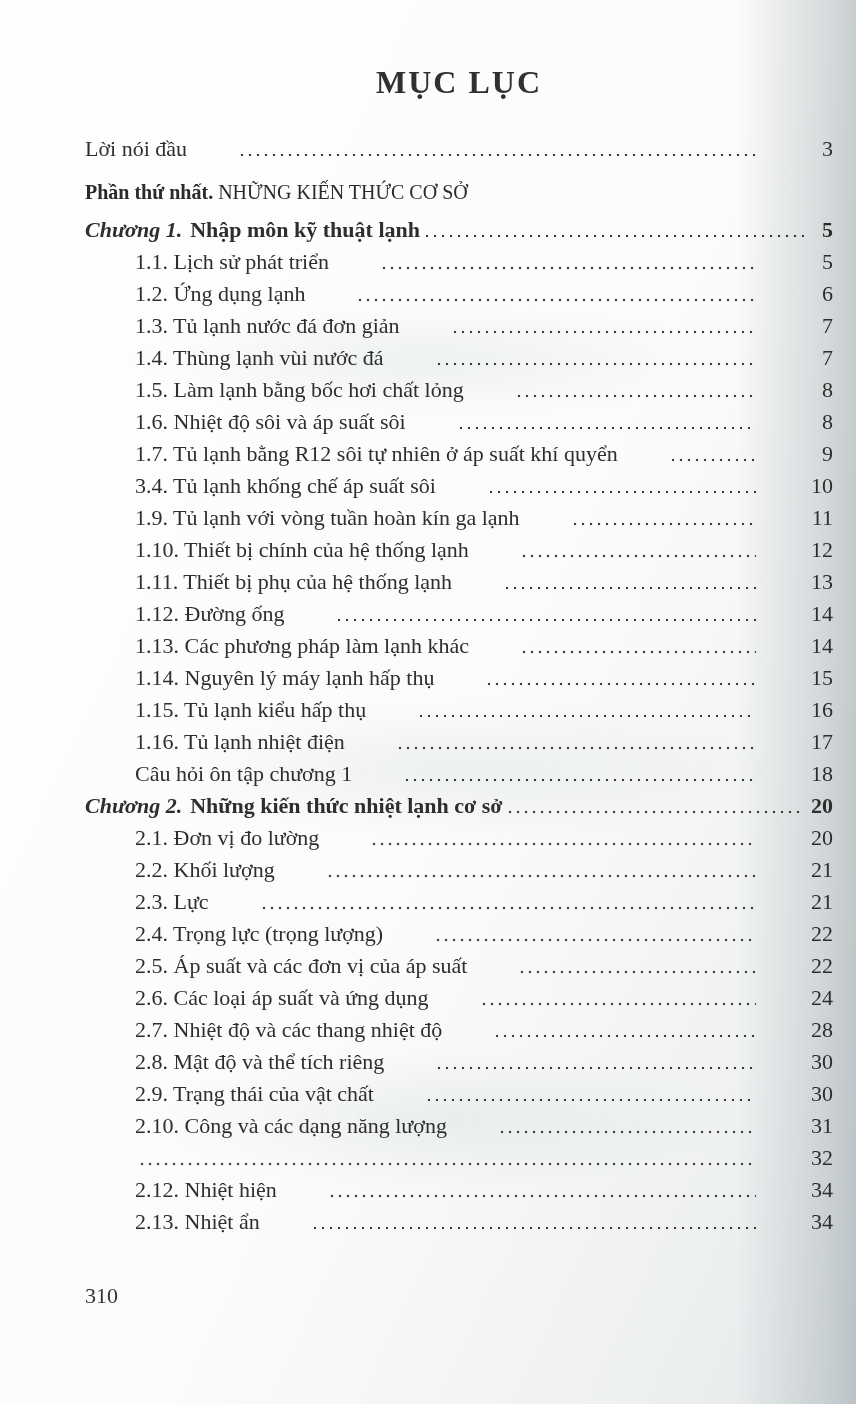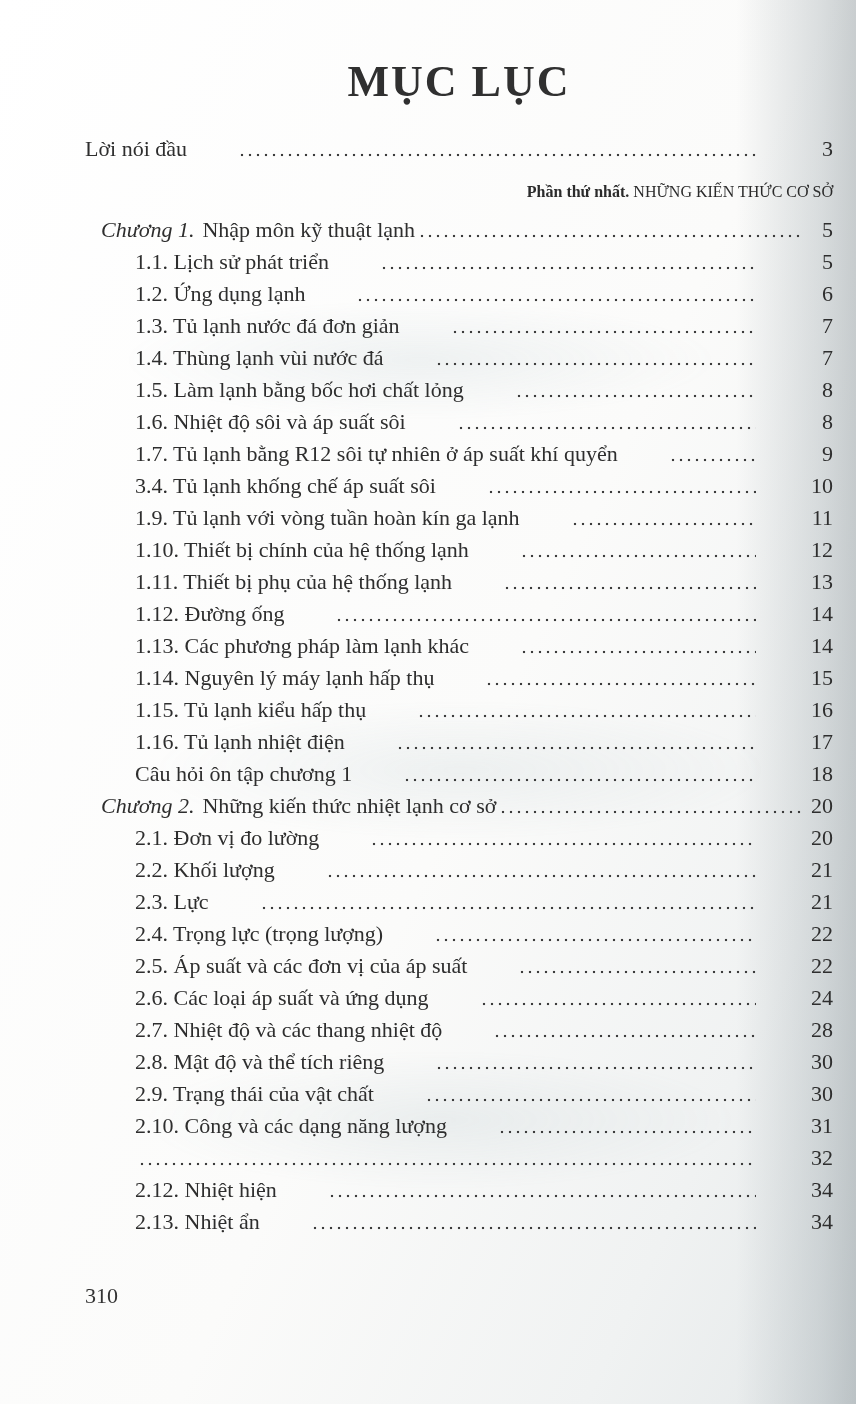--- a/index.html
+++ b/index.html
@@ -27,21 +27,21 @@
   .g2 { left: 150px; top: 700px;  width: 620px; height: 140px; }
   .g3 { left: 140px; top: 1050px; width: 600px; height: 140px; }
 
   .content {
     position: absolute;
     left: 85px; top: 58px;
     width: 748px;
   }
   .doc-title {
     text-align: center;
-    font-size: 44px;
+    font-size: 32px;
     font-weight: 700;
     letter-spacing: 2px;
     line-height: 48px;
     margin-bottom: 26px;
     color: #303030;
   }
   .row {
     display: flex;
     align-items: flex-end;
     height: 32px;
@@ -59,28 +59,28 @@
     background-repeat: repeat-x;
     background-position: left bottom 7px;
   }
   .row .pg {
     flex: 0 0 auto;
     min-width: 26px;
     text-align: right;
   }
   .preface-row { margin-bottom: 13px; gap: 48px; }
   .part-heading {
-    text-align: right;
-    font-size: 16px;
+    text-align: left;
+    font-size: 20px;
     line-height: 30px;
     height: 36px;
     color: #2b2b2b;
   }
   .part-heading .part-prefix { font-weight: 700; }
-  .chap-row { font-weight: 400; margin-left: 16px; }
+  .chap-row { font-weight: 700; }
   .chap-row .chap-prefix { font-style: italic; margin-right: 8px; }
   .sec-row { padding-left: 50px; gap: 48px; }
   .sec-row .lbl { font-weight: 400; }
   .folio {
     position: absolute;
     left: 85px; top: 1283px;
     font-size: 22px;
     color: #333;
   }
 </style>

